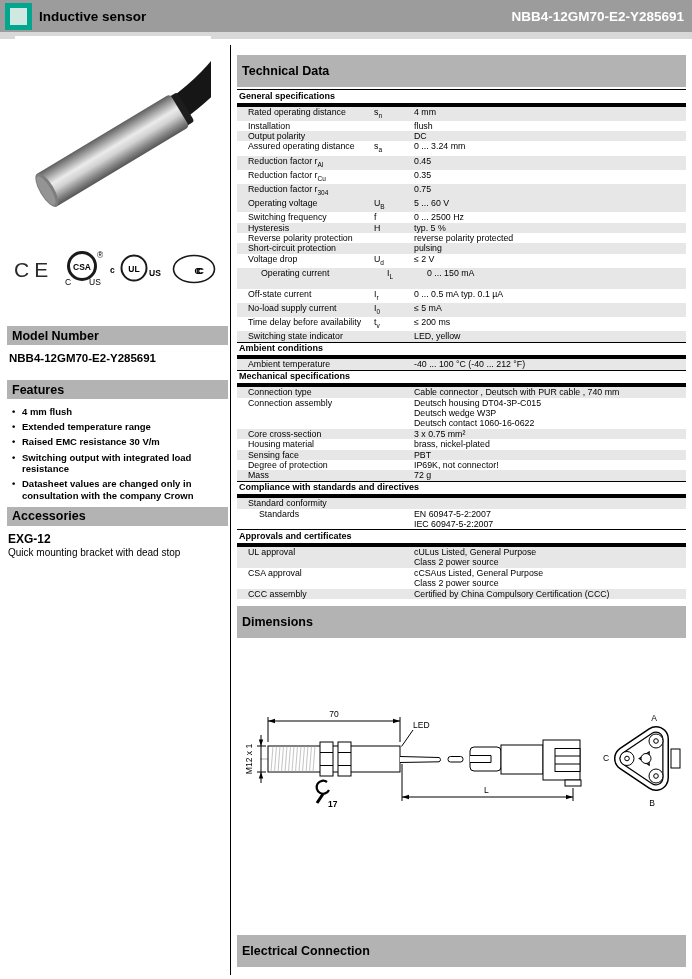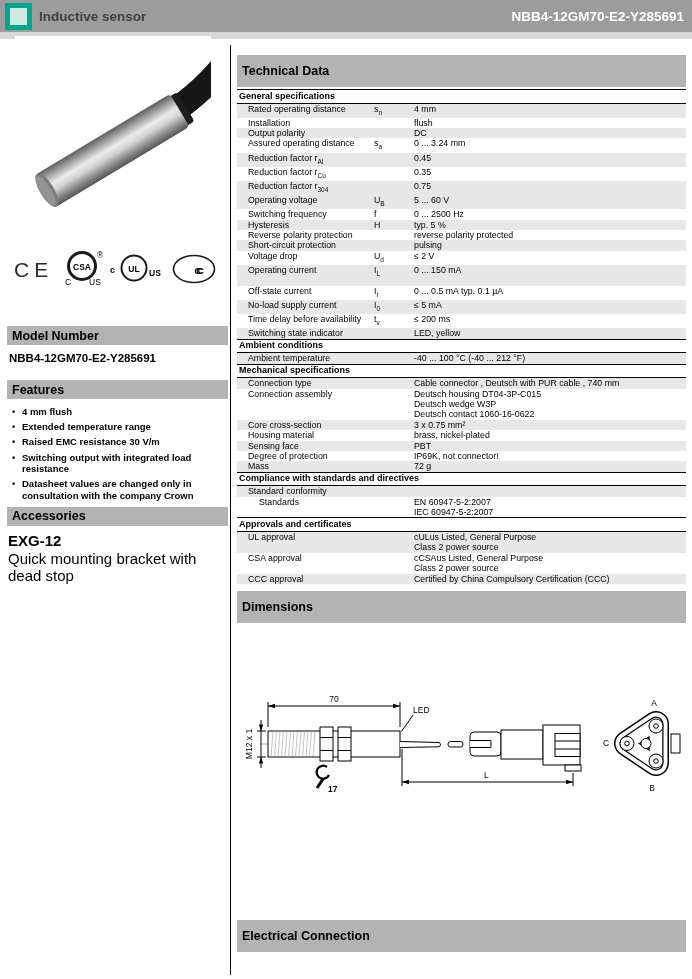--- a/index.html
+++ b/index.html
@@ -9,52 +9,52 @@
   *{margin:0;padding:0;box-sizing:border-box;}
   html,body{width:692px;height:979px;}
   body{position:relative;background:#fff;font-family:"Liberation Sans",sans-serif;color:#000;overflow:hidden;}
   svg text{font-family:"Liberation Sans",sans-serif;fill:#000;font-size:8.5px;}
 
   
   .hdr{position:absolute;left:0;top:0;width:692px;height:32px;background:var(--header-gray);
        display:flex;align-items:center;}
   .hdr-square{width:27px;height:27px;background:var(--accent-fill);border:5px solid var(--accent-teal);
        margin-left:5px;flex:none;}
-  .hdr-title{color:#404040;font-weight:bold;font-size:13.5px;margin-left:7px;}
+  .hdr-title{color:#000000;font-weight:bold;font-size:13.5px;margin-left:7px;}
   .hdr-part{color:#fff;font-weight:bold;font-size:13.5px;margin-left:auto;margin-right:8px;}
   .substrip{position:absolute;left:0;top:32px;width:692px;height:7px;background:var(--strip-gray);}
 
   
   .divider{position:absolute;left:230px;top:45px;width:1px;height:930px;background:#000;}
 
   
   .photo-box{position:absolute;left:15px;top:36px;width:196px;height:208px;background:#fff;}
   .logos{position:absolute;left:14px;top:247px;width:204px;height:44px;display:flex;
          align-items:center;justify-content:space-between;}
   .left-col{position:absolute;left:7px;top:326px;width:221px;}
   .side-bar{background:var(--bar-gray);height:19px;font-weight:bold;font-size:12.5px;
             display:flex;align-items:center;padding-left:5px;}
   .model-value{font-weight:bold;font-size:11.5px;margin:7px 0 12px 2px;}
   .features-bar{margin-top:16px;}
   ul.features{list-style:none;margin:7px 0 5px 0;}
   .feature-item{display:flex;font-weight:bold;font-size:9.5px;line-height:11.6px;margin-bottom:3.6px;}
   .blt{flex:none;width:15px;padding-left:5px;}
-  .acc-name{font-weight:bold;font-size:15px;margin:6px 0 1px 1px;}
-  .acc-desc{font-size:15px;margin-left:1px;}
+  .acc-name{font-weight:bold;font-size:12px;margin:6px 0 1px 1px;}
+  .acc-desc{font-size:10px;margin-left:1px;}
 
   
   .right-col{position:absolute;left:237px;top:55px;width:449px;}
   .section-bar{background:var(--bar-gray);height:32px;font-weight:bold;font-size:12.5px;
                display:flex;align-items:center;padding-left:5px;}
   #tech-table{margin-top:2px;}
   .sec-title{font-weight:bold;font-size:9px;line-height:9.5px;padding:1.5px 0 1.5px 2px;
-             border-top:1px solid #000;border-bottom:1px solid #000000;}
+             border-top:1px solid #000;border-bottom:4px solid #000000;}
   .spec-row{display:flex;font-size:8.8px;line-height:10.4px;min-height:10.4px;}
   .spec-row.shade{background:var(--row-gray);}
-  .spec-row.tall{min-height:20.8px;}
+  .spec-row.tall{min-height:20.8px;padding-left:13px;}
   .cell.label{flex:none;width:137px;padding-left:11px;}
   .cell.label.indent{padding-left:22px;}
   .cell.sym{flex:none;width:40px;}
   .cell.val{flex:1;white-space:pre-line;}
   sub{font-size:6.5px;}
 
   .dims-bar{margin-top:7px;}
   .dims-svg{display:block;margin-top:62px;}
   .elec-bar{margin-top:120px;}
   .elec-svg{display:block;margin-top:22px;margin-left:150px;}
@@ -307,21 +307,21 @@
         <span class="cell val">cULus Listed, General Purpose
 Class 2 power source</span>
       </div>
       <div class="spec-row">
         <span class="cell label"><span>CSA approval</span></span>
         <span class="cell sym"></span>
         <span class="cell val">cCSAus Listed, General Purpose
 Class 2 power source</span>
       </div>
       <div class="spec-row shade">
-        <span class="cell label"><span>CCC approval</span></span>
+        <span class="cell label"><span>CCC assembly</span></span>
         <span class="cell sym"></span>
         <span class="cell val">Certified by China Compulsory Certification (CCC)</span>
       </div>
     </div>
 
   <div class="section-bar dims-bar">Dimensions</div>
 
   <svg class="dims-svg" width="450" height="115" viewBox="0 0 450 115" stroke="#000" stroke-width="1" fill="none">
 
     <line x1="31" y1="42" x2="31" y2="17"></line>

